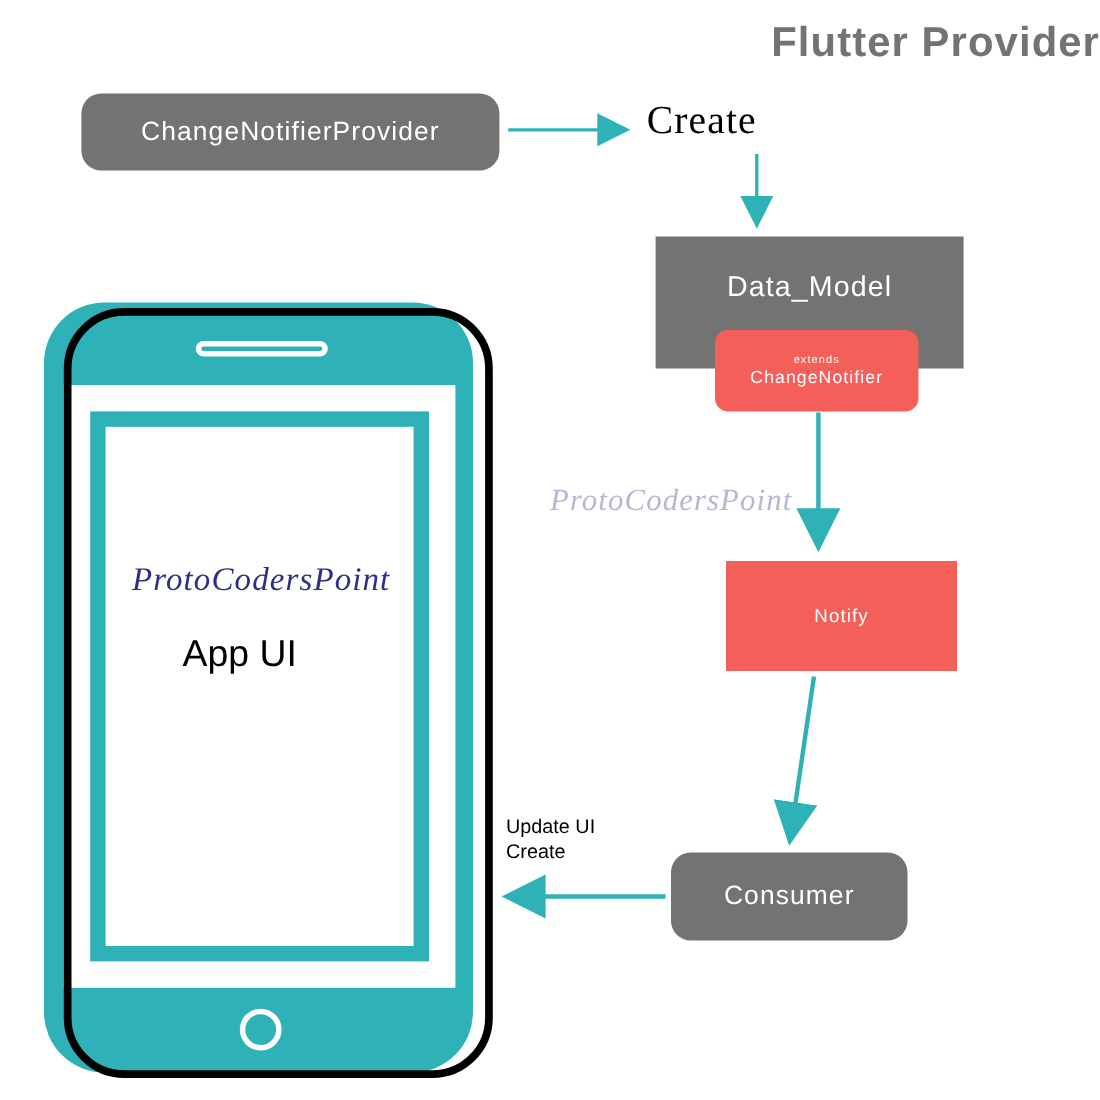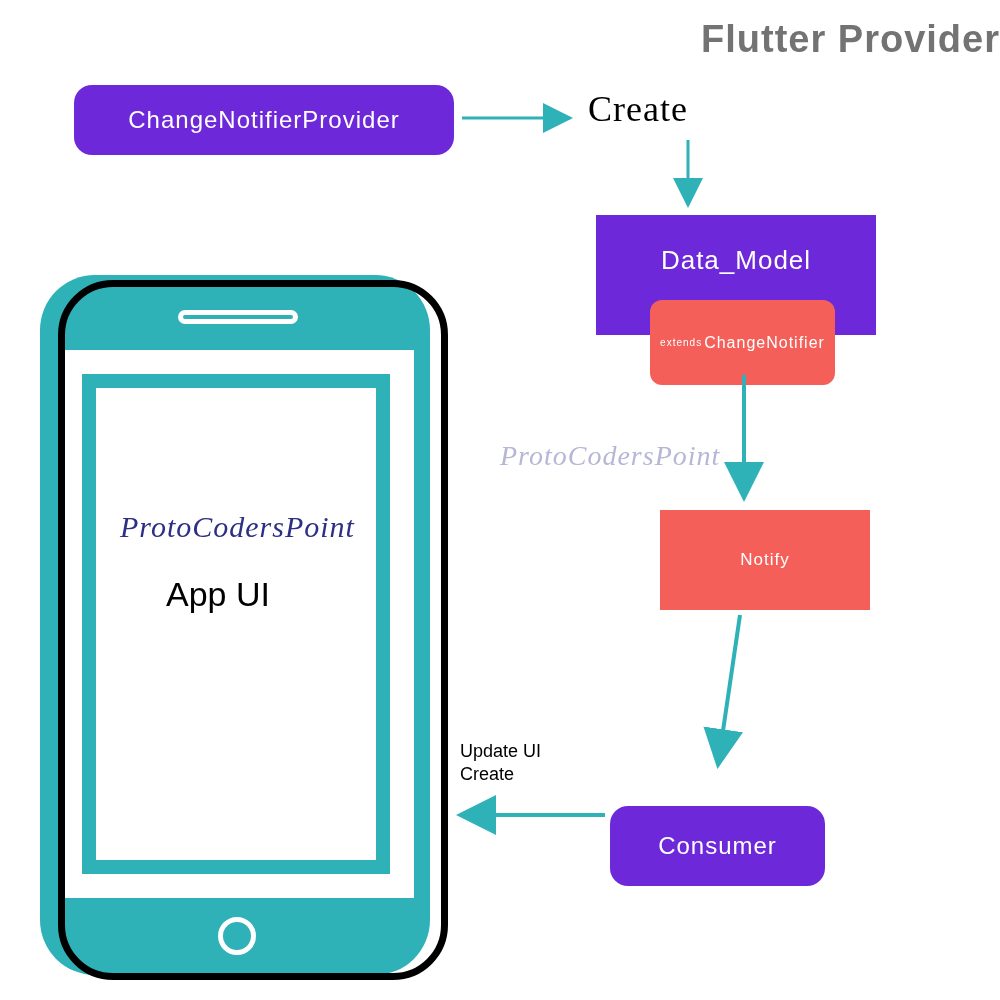--- a/index.html
+++ b/index.html
@@ -25,52 +25,53 @@
   .box {
     position: absolute;
     display: flex;
     align-items: center;
     justify-content: center;
     text-align: center;
     color: #fff;
     font-size: 24px;
     letter-spacing: 1px;
   }
-  .teal { background: #6d28d9; }
+  .teal { background: #737373; }
   .red { background: #f46059; }
   .rounded { border-radius: 18px; }
   .cnp-box {
     top: 85px; left: 74px; width: 380px; height: 70px;
   }
   .create-label {
     position: absolute;
     top: 88px; left: 588px;
     font-size: 36px;
     color: #000;
     letter-spacing: 1px;
     font-family: Liberation Serif, serif;
   }
   .datamodel-box {
     top: 215px; left: 596px; width: 280px; height: 120px;
     font-size: 26px;
     padding-bottom: 30px;
   }
   .extends-box {
-    top: 300px; left: 650px; width: 185px; height: 85px;
+    top: 300px; left: 650px; width: 185px; height: 74px;
     border-radius: 12px;
+    flex-direction: column;
     gap: 2px;
   }
   .extends-small { font-size: 10px; }
   .extends-main { font-size: 16px; }
   .notify-box {
     top: 510px; left: 660px; width: 210px; height: 100px;
     font-size: 17px;
   }
   .consumer-box {
-    top: 806px; left: 610px; width: 215px; height: 80px;
+    top: 775px; left: 610px; width: 215px; height: 80px;
     font-size: 24px;
   }
   .watermark {
     position: absolute;
     color: #b7b6d6;
     font-style: italic;
     font-family: 'Brush Script MT', cursive;
     font-size: 28px;
     letter-spacing: 1px;
   }

